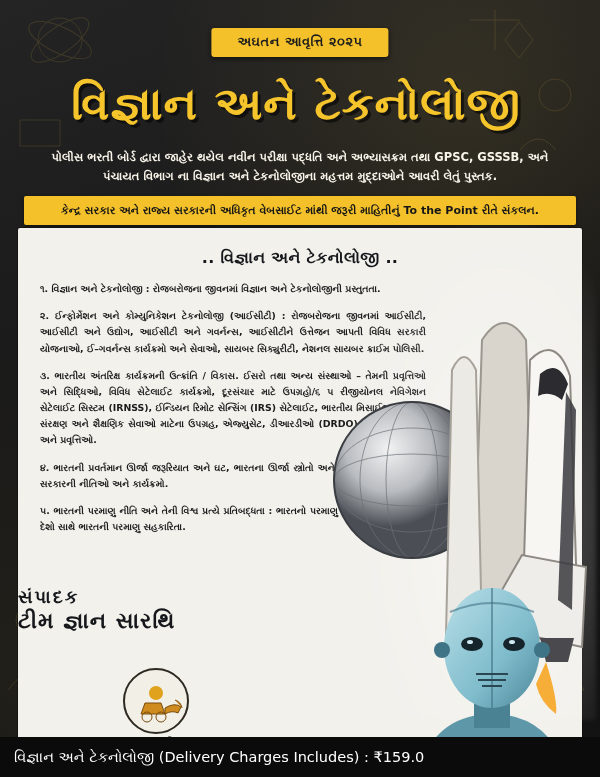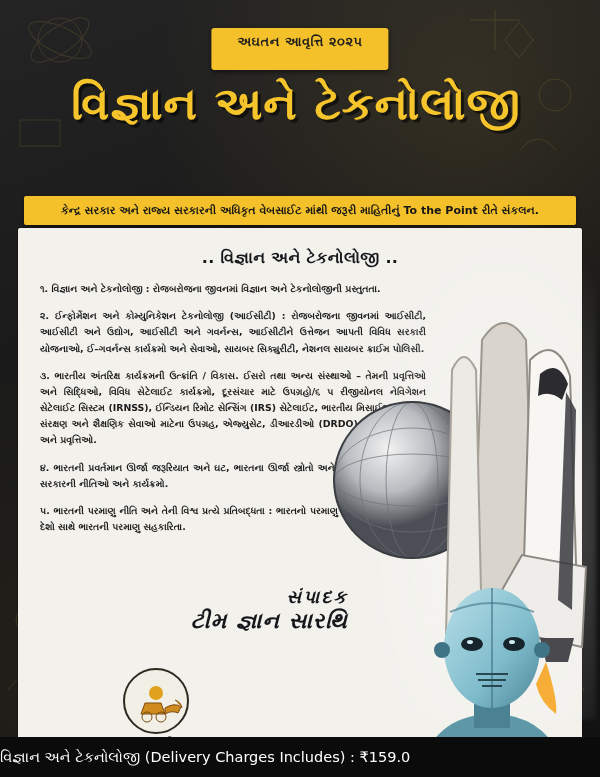--- a/index.html
+++ b/index.html
@@ -43,21 +43,21 @@
     pointer-events: none;
   }
   
   .edition {
     position: absolute; left: 50%; top: 28px; transform: translateX(-50%);
     background: #f4c12a;
     color: #1d1d1d;
     font-weight: bold;
     font-size: 13px;
     letter-spacing: .5px;
-    padding: 6px 26px 20px;
+    padding: 6px 26px 7px;
     border-radius: 3px;
     white-space: nowrap;
     box-shadow: 0 2px 5px rgba(0,0,0,.5);
   }
   .main-title {
     position: absolute; left: 0; right: 8px; top: 78px;
     text-align: center;
     color: #f6c52b;
     font-size: 45px;
     font-weight: bold;
@@ -102,22 +102,21 @@
     color: #1b1b1b;
     font-size: 9.4px;
     line-height: 1.72;
     margin-bottom: 11px;
     text-align: justify;
     font-weight: bold;
   }
   
   .editor-block {
     position: absolute; left: 0; top: 358px; width: 330px;
-    text-align: right;
-    font-style: italic;
+    text-align: left;
   }
   .editor-label {
     color: #15171b;
     font-size: 18px;
     font-weight: bold;
     letter-spacing: 2px;
   }
   .editor-name {
     color: #15171b;
     font-size: 22px;
@@ -145,21 +144,21 @@
   }
   .logo-text {
     font-size: 7.5px; color: #3a3329; font-weight: bold; margin-top: 2px;
   }
   
   .caption-bar {
     position: absolute; left: 0; right: 0; bottom: 0; height: 40px;
     background: #0b0b0b;
     color: #ffffff;
     display: flex; align-items: center;
-    padding-left: 0;
+    padding-left: 14px;
     font-size: 14.5px;
   }
   
   .art { position: absolute; right: 0; top: 200px; width: 270px; height: 577px; }
   .smoke {
     position: absolute; right: 4px; top: 0; width: 250px; height: 520px;
     background: radial-gradient(ellipse at 62% 62%, rgba(255,255,255,0.55) 0%, rgba(255,255,255,0.18) 35%, rgba(255,255,255,0) 70%);
     filter: blur(2px);
   }
 </style>
@@ -181,20 +180,21 @@
       <path d="M520 150 q18 -22 36 0"></path>
       <path d="M8 690 q30 -40 60 0 q30 40 60 0"></path>
       <circle cx="30" cy="620" r="14"></circle>
       <path d="M560 690 l12 -20 12 20 z"></path>
       <path d="M470 20 h50 M495 10 v40"></path>
     </g>
   </svg>
 
   <div class="edition">અઘતન આવૃત્તિ ૨૦૨૫</div>
   <div class="main-title">વિજ્ઞાન અને ટેકનોલોજી</div>
+  <div class="subtitle">પોલીસ ભરતી બોર્ડ દ્વારા જાહેર થયેલ નવીન પરીક્ષા પદ્ધતિ અને અભ્યાસક્રમ તથા GPSC, GSSSB, અને પંચાયત વિભાગ ના વિજ્ઞાન અને ટેકનોલોજીના મહત્તમ મુદ્દાઓને આવરી લેતું પુસ્તક.</div>
   <div class="banner">કેન્દ્ર સરકાર અને રાજ્ય સરકારની અધિકૃત વેબસાઈટ માંથી જરૂરી માહિતીનું To the Point રીતે સંકલન.</div>
 
   <div class="card">
     <div class="card-heading">.. વિજ્ઞાન અને ટેકનોલોજી ..</div>
     <div class="points">
       <div class="point">૧. વિજ્ઞાન અને ટેકનોલોજી : રોજબરોજના જીવનમાં વિજ્ઞાન અને ટેકનોલોજીની પ્રસ્તુતતા.</div>
       <div class="point">૨. ઈન્ફોર્મેશન અને કોમ્યુનિકેશન ટેકનોલોજી (આઈસીટી) : રોજબરોજના જીવનમાં આઈસીટી, આઈસીટી અને ઉદ્યોગ, આઈસીટી અને ગવર્નન્સ, આઈસીટીને ઉત્તેજન આપતી વિવિધ સરકારી યોજનાઓ, ઈ–ગવર્નન્સ કાર્યક્રમો અને સેવાઓ, સાયબર સિક્યુરીટી, નેશનલ સાયબર ક્રાઈમ પોલિસી.</div>
       <div class="point">૩. ભારતીય અંતરિક્ષ કાર્યક્રમની ઉત્ક્રાંતિ / વિકાસ. ઈસરો તથા અન્ય સંસ્થાઓ – તેમની પ્રવૃત્તિઓ અને સિદ્ધિઓ, વિવિધ સેટેલાઈટ કાર્યક્રમો, દૂરસંચાર માટે ઉપગ્રહો/૬ ૫ રીજીયોનલ નેવિગેશન સેટેલાઈટ સિસ્ટમ (IRNSS), ઈન્ડિયન રિમોટ સેન્સિંગ (IRS) સેટેલાઈટ, ભારતીય મિસાઈલ કાર્યક્રમ, સંરક્ષણ અને શૈક્ષણિક સેવાઓ માટેના ઉપગ્રહ, એજ્યુસેટ, ડીઆરડીઓ (DRDO) – વિઝન, મિશન અને પ્રવૃત્તિઓ.</div>
       <div class="point">૪. ભારતની પ્રવર્તમાન ઊર્જા જરૂરિયાત અને ઘટ, ભારતના ઊર્જા સ્ત્રોતો અને ભારતની ઊર્જા નીતિ – સરકારની નીતિઓ અને કાર્યક્રમો.</div>
       <div class="point">૫. ભારતની પરમાણુ નીતિ અને તેની વિશ્વ પ્રત્યે પ્રતિબદ્ધતા : ભારતનો પરમાણુ ઊર્જા કાર્યક્રમ, અન્ય દેશો સાથે ભારતની પરમાણુ સહકારિતા.</div>

